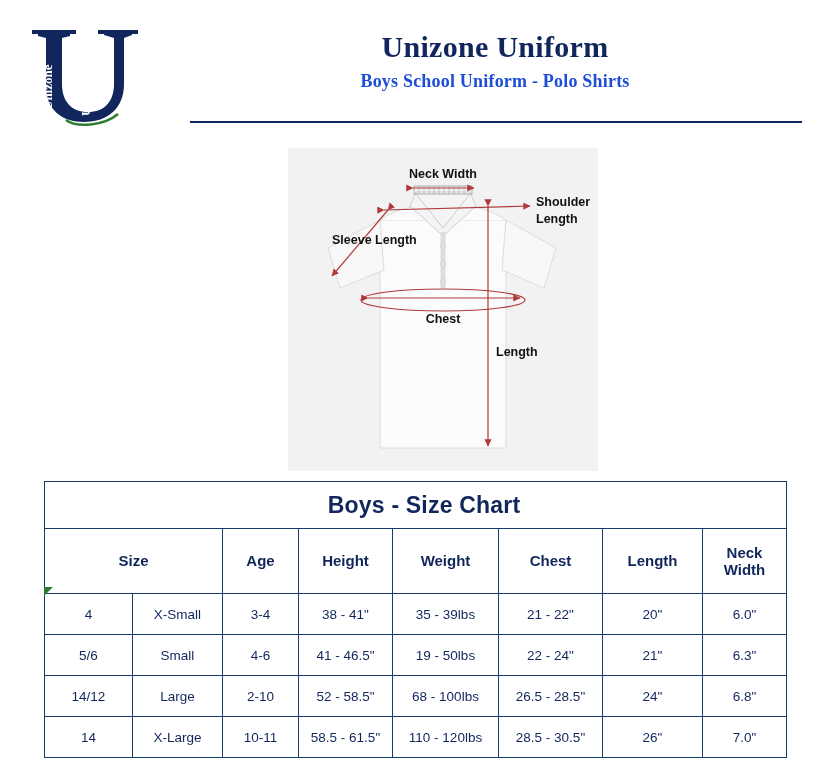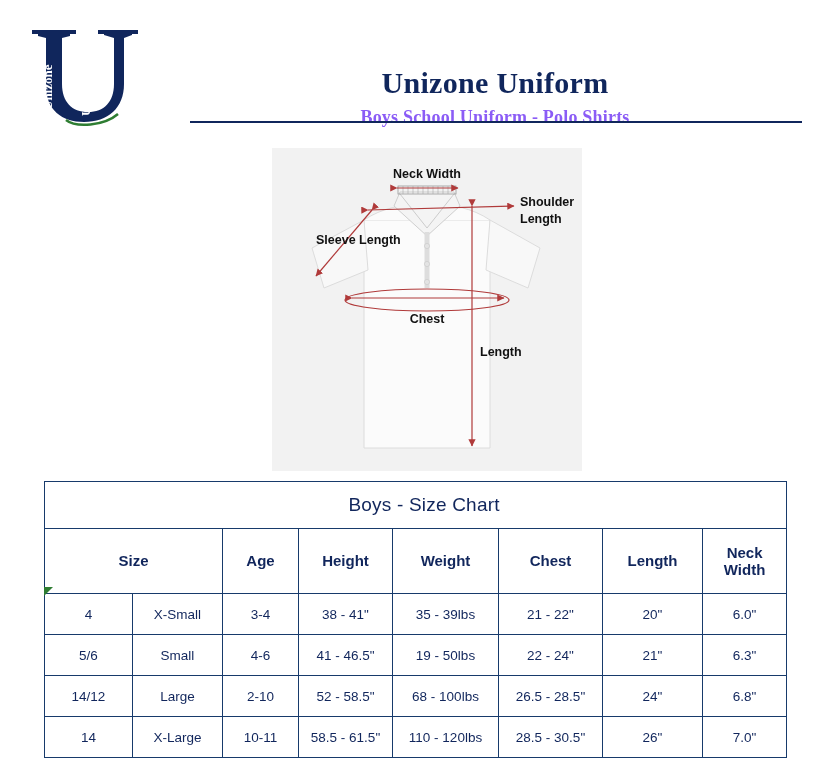--- a/index.html
+++ b/index.html
@@ -29,51 +29,50 @@
     height: 108px;
   }
   .logo svg { display: block; }
 
   .title-block {
     position: absolute;
     left: 190px;
     top: 30px;
     width: 610px;
     text-align: center;
-    margin-top: 36px;
   }
   .main-title {
     font-family: "Liberation Serif", serif;
     font-weight: bold;
     font-size: 30px;
     color: #10265c;
     letter-spacing: 0.3px;
     line-height: 1.1;
   }
   .sub-title {
     font-family: "Liberation Serif", serif;
     font-weight: bold;
     font-size: 18px;
-    color: #8b5cf6;
+    color: #1d4ed8;
     margin-top: 8px;
     letter-spacing: 0.2px;
   }
   .title-rule {
     position: absolute;
     left: 190px;
     top: 121px;
     width: 612px;
     height: 2px;
     background: #10265c;
   }
 
   
   .image-wrap {
     position: absolute;
-    left: 272px;
+    left: 288px;
     top: 148px;
     width: 310px;
     height: 323px;
     background: #14b8a6;
   }
   .image-wrap svg { display: block; }
 
   
   .table-wrap {
     position: absolute;
@@ -88,22 +87,22 @@
   }
   table.size-chart th,
   table.size-chart td {
     border: 1px solid #173a6b;
     text-align: center;
     font-family: "Liberation Sans", sans-serif;
     color: #11265c;
   }
   .chart-title-cell {
     height: 44px;
-    font-size: 19px;
-    font-weight: normal;
+    font-size: 23px;
+    font-weight: bold;
     letter-spacing: 0.2px;
     padding-left: 18px;
   }
   .head-row th {
     height: 62px;
     font-size: 15px;
     font-weight: bold;
     line-height: 1.15;
   }
   .data-row td {

